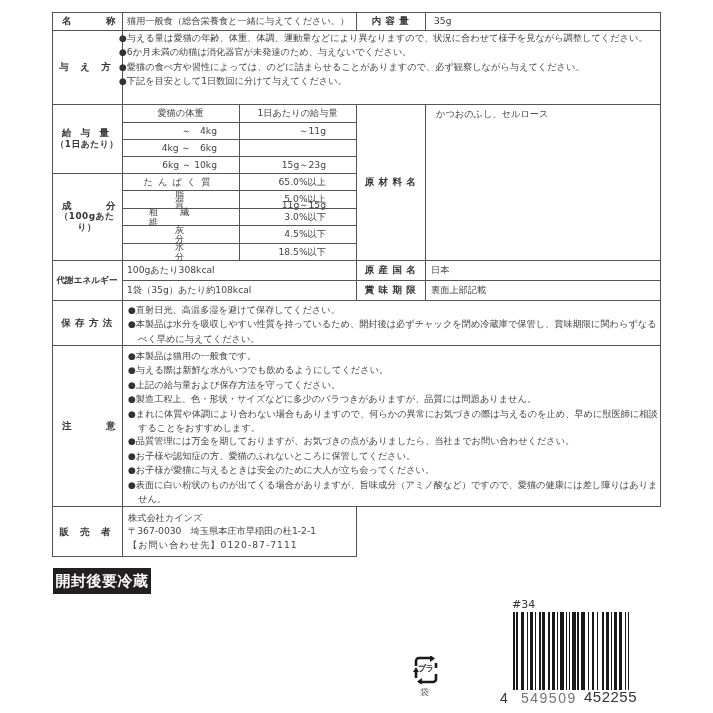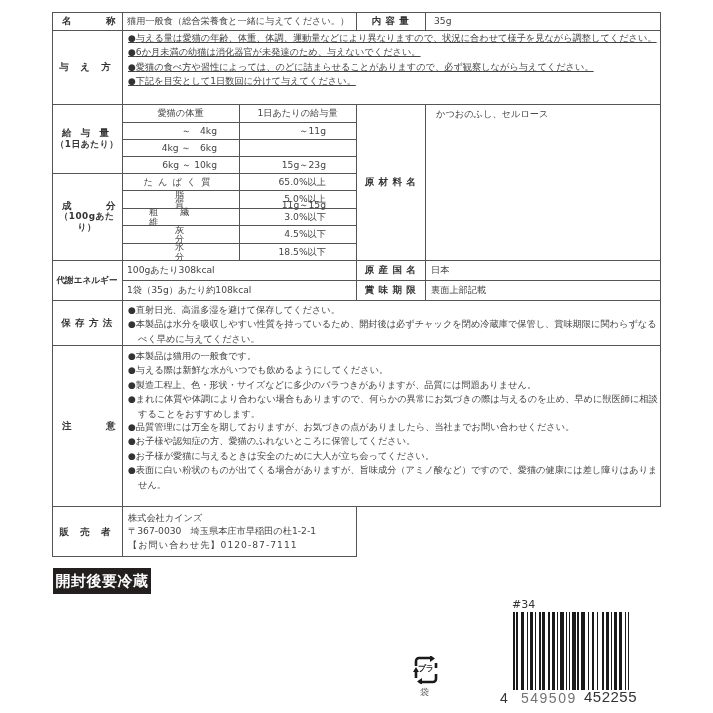--- a/index.html
+++ b/index.html
@@ -54,21 +54,21 @@
 
 <div class="lbl spread" style="left:52px; top:12px; width:70px; height:18px;">
   <span>名</span>
   <span>称</span>
 </div>
 <div class="txt" style="left:127px; top:14px;">猫用一般食（総合栄養食と一緒に与えてください。）</div>
 <div class="lbl" style="left:356px; top:12px; width:69px; height:18px;">内 容 量</div>
 <div class="txt" style="left:434px; top:14px;">35g</div>
 
 <div class="lbl" style="left:52px; top:30px; width:70px; height:74px; letter-spacing:4px;">与 え 方</div>
-<div class="bullets" style="left:128px; top:31px; width:530px;text-decoration:underline;">
+<div class="bullets" style="left:119px; top:31px; width:530px;">
   <div class="b">与える量は愛猫の年齢、体重、体調、運動量などにより異なりますので、状況に合わせて様子を見ながら調整してください。</div>
   <div class="b">6か月未満の幼猫は消化器官が未発達のため、与えないでください。</div>
   <div class="b">愛猫の食べ方や習性によっては、のどに詰まらせることがありますので、必ず観察しながら与えてください。</div>
   <div class="b">下記を目安として1日数回に分けて与えてください。</div>
 </div>
 
 <div class="lbl" style="left:52px; top:104px; width:70px; height:69px; flex-direction:column;">
   <span style="letter-spacing:3px;">給 与 量</span>
   <span style="font-size:8.8px;">（1日あたり）</span>
 </div>
@@ -116,20 +116,21 @@
   <div class="b">本製品は水分を吸収しやすい性質を持っているため、開封後は必ずチャックを閉め冷蔵庫で保管し、賞味期限に関わらずなるべく早めに与えてください。</div>
 </div>
 
 <div class="lbl spread" style="left:52px; top:345px; width:70px; height:162px;">
   <span>注</span>
   <span>意</span>
 </div>
 <div class="bullets" style="left:128px; top:349px; width:530px;">
   <div class="b">本製品は猫用の一般食です。</div>
   <div class="b">与える際は新鮮な水がいつでも飲めるようにしてください。</div>
+  <div class="b">上記の給与量および保存方法を守ってください。</div>
   <div class="b">製造工程上、色・形状・サイズなどに多少のバラつきがありますが、品質には問題ありません。</div>
   <div class="b">まれに体質や体調により合わない場合もありますので、何らかの異常にお気づきの際は与えるのを止め、早めに獣医師に相談することをおすすめします。</div>
   <div class="b">品質管理には万全を期しておりますが、お気づきの点がありましたら、当社までお問い合わせください。</div>
   <div class="b">お子様や認知症の方、愛猫のふれないところに保管してください。</div>
   <div class="b">お子様が愛猫に与えるときは安全のために大人が立ち会ってください。</div>
   <div class="b">表面に白い粉状のものが出てくる場合がありますが、旨味成分（アミノ酸など）ですので、愛猫の健康には差し障りはありません。</div>
 </div>
 
 <div class="lbl" style="left:52px; top:507px; width:70px; height:50px; letter-spacing:4px;">販 売 者</div>
 <div class="txt" style="left:128px; top:511px; line-height:13px;">株式会社カインズ</div>

